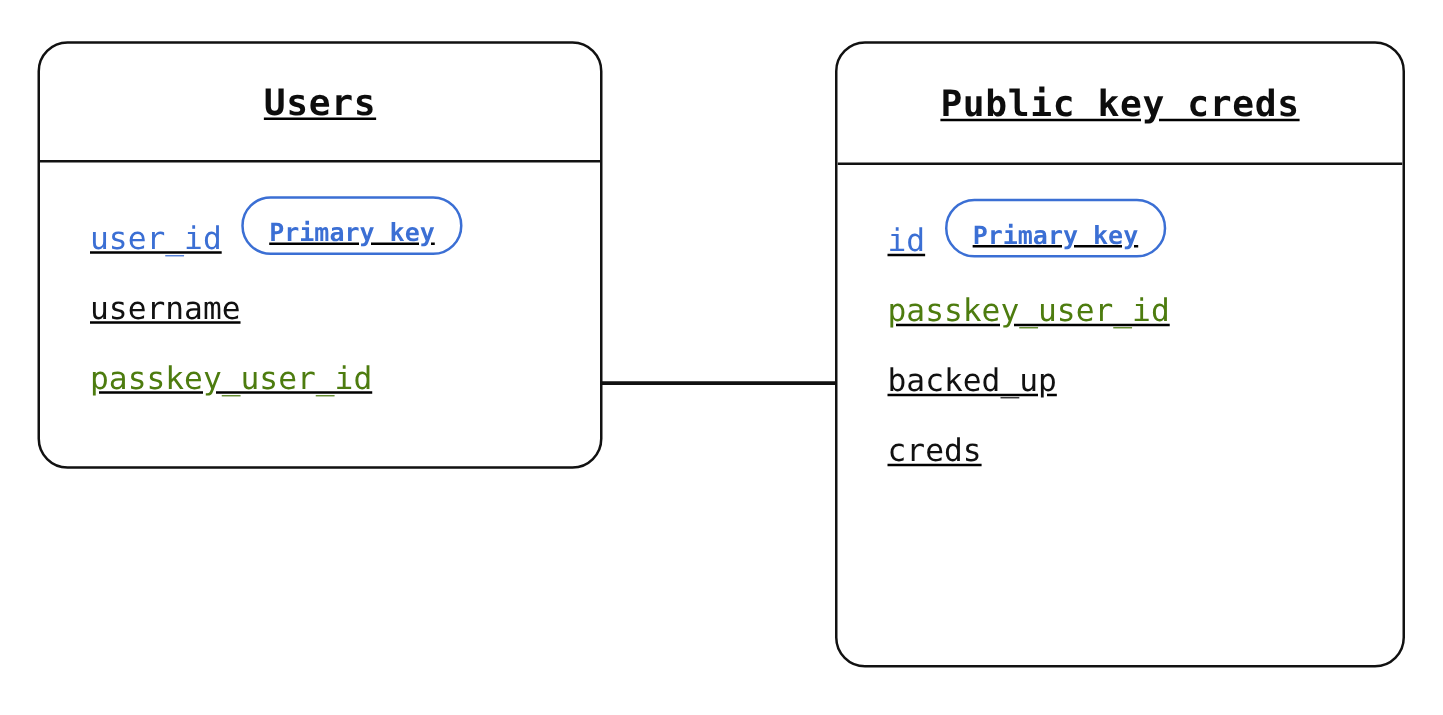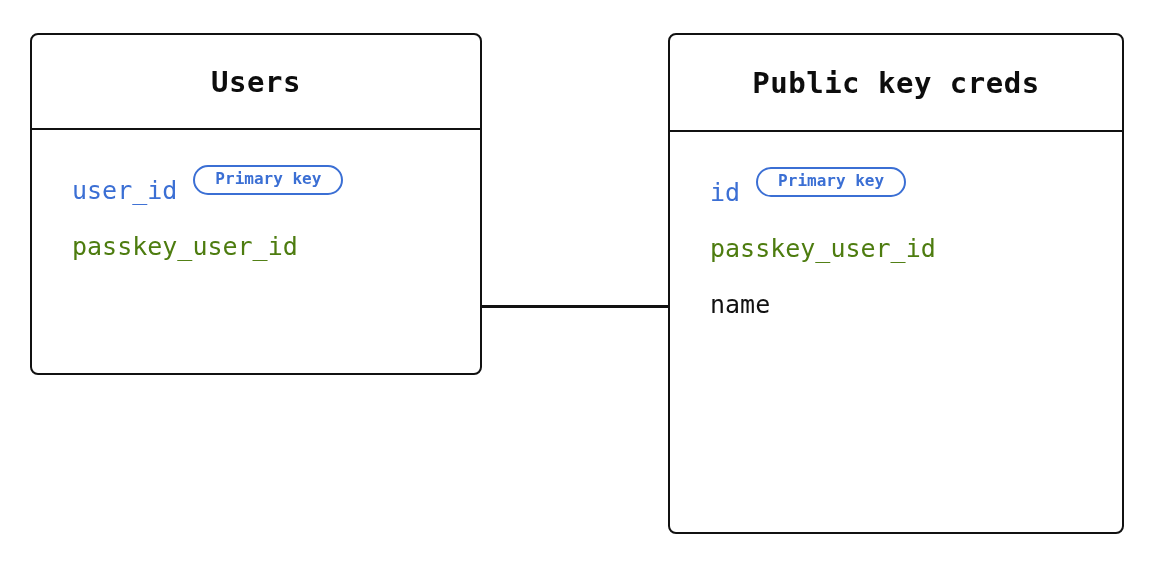--- a/index.html
+++ b/index.html
@@ -28,22 +28,23 @@
     background: #111111;
     height: 3px;
   }
 
   
   .entity {
     position: absolute;
     box-sizing: border-box;
     background: #ffffff;
     border: 2.5px solid #111111;
-    border-radius: 8px;
+    border-radius: 24px;
     overflow: hidden;
+    text-decoration: underline;
   }
   .entity-header {
     box-sizing: border-box;
     width: 100%;
     display: flex;
     align-items: center;
     justify-content: center;
     border-bottom: 2.5px solid #111111;
   }
   .entity-title {
@@ -76,27 +77,27 @@
   .field-name.pk   { color: #3b6fd4; }
   .field-name.fk   { color: #4d7c0f; }
   .field-name.plain{ color: #111111; }
 
   
   .pk-badge {
     display: inline-flex;
     align-items: center;
     justify-content: center;
     margin-left: 16px;
-    padding: 3px 20px 5px 20px;
+    padding: 16px 20px 5px 20px;
     border: 2.5px solid #3b6fd4;
     border-radius: 999px;
     color: #3b6fd4;
     font-family: "DejaVu Sans Mono", "Liberation Mono", monospace;
     font-weight: bold;
-    font-size: 16px;
+    font-size: 20px;
     letter-spacing: 0px;
     white-space: nowrap;
     line-height: 1.1;
   }
 
   
   #entity-users {
     left: 30px;  top: 33px;
     width: 452px; height: 342px;
   }
@@ -123,20 +124,23 @@
     <div class="entity-header">
       <div class="entity-title">Users</div>
     </div>
     <div class="entity-body">
 
       <div class="field-row">
         <span class="field-name pk">user_id</span>
         <span class="pk-badge">Primary key</span>
       </div>
 
+      <div class="field-row">
+        <span class="field-name plain">username</span>
+      </div>
 
       <div class="field-row">
         <span class="field-name fk">passkey_user_id</span>
       </div>
 
     </div>
   </div>
 
   <div class="entity" id="entity-pubkey">
     <div class="entity-header">
@@ -147,22 +151,25 @@
       <div class="field-row">
         <span class="field-name pk">id</span>
         <span class="pk-badge">Primary key</span>
       </div>
 
 
       <div class="field-row">
         <span class="field-name fk">passkey_user_id</span>
       </div>
 
+      <div class="field-row">
+        <span class="field-name plain">backed_up</span>
+      </div>
 
       <div class="field-row">
-        <span class="field-name plain">name</span>
+        <span class="field-name plain">creds</span>
       </div>
 
 
     </div>
   </div>
 
 </div>
 
 </body></html>

